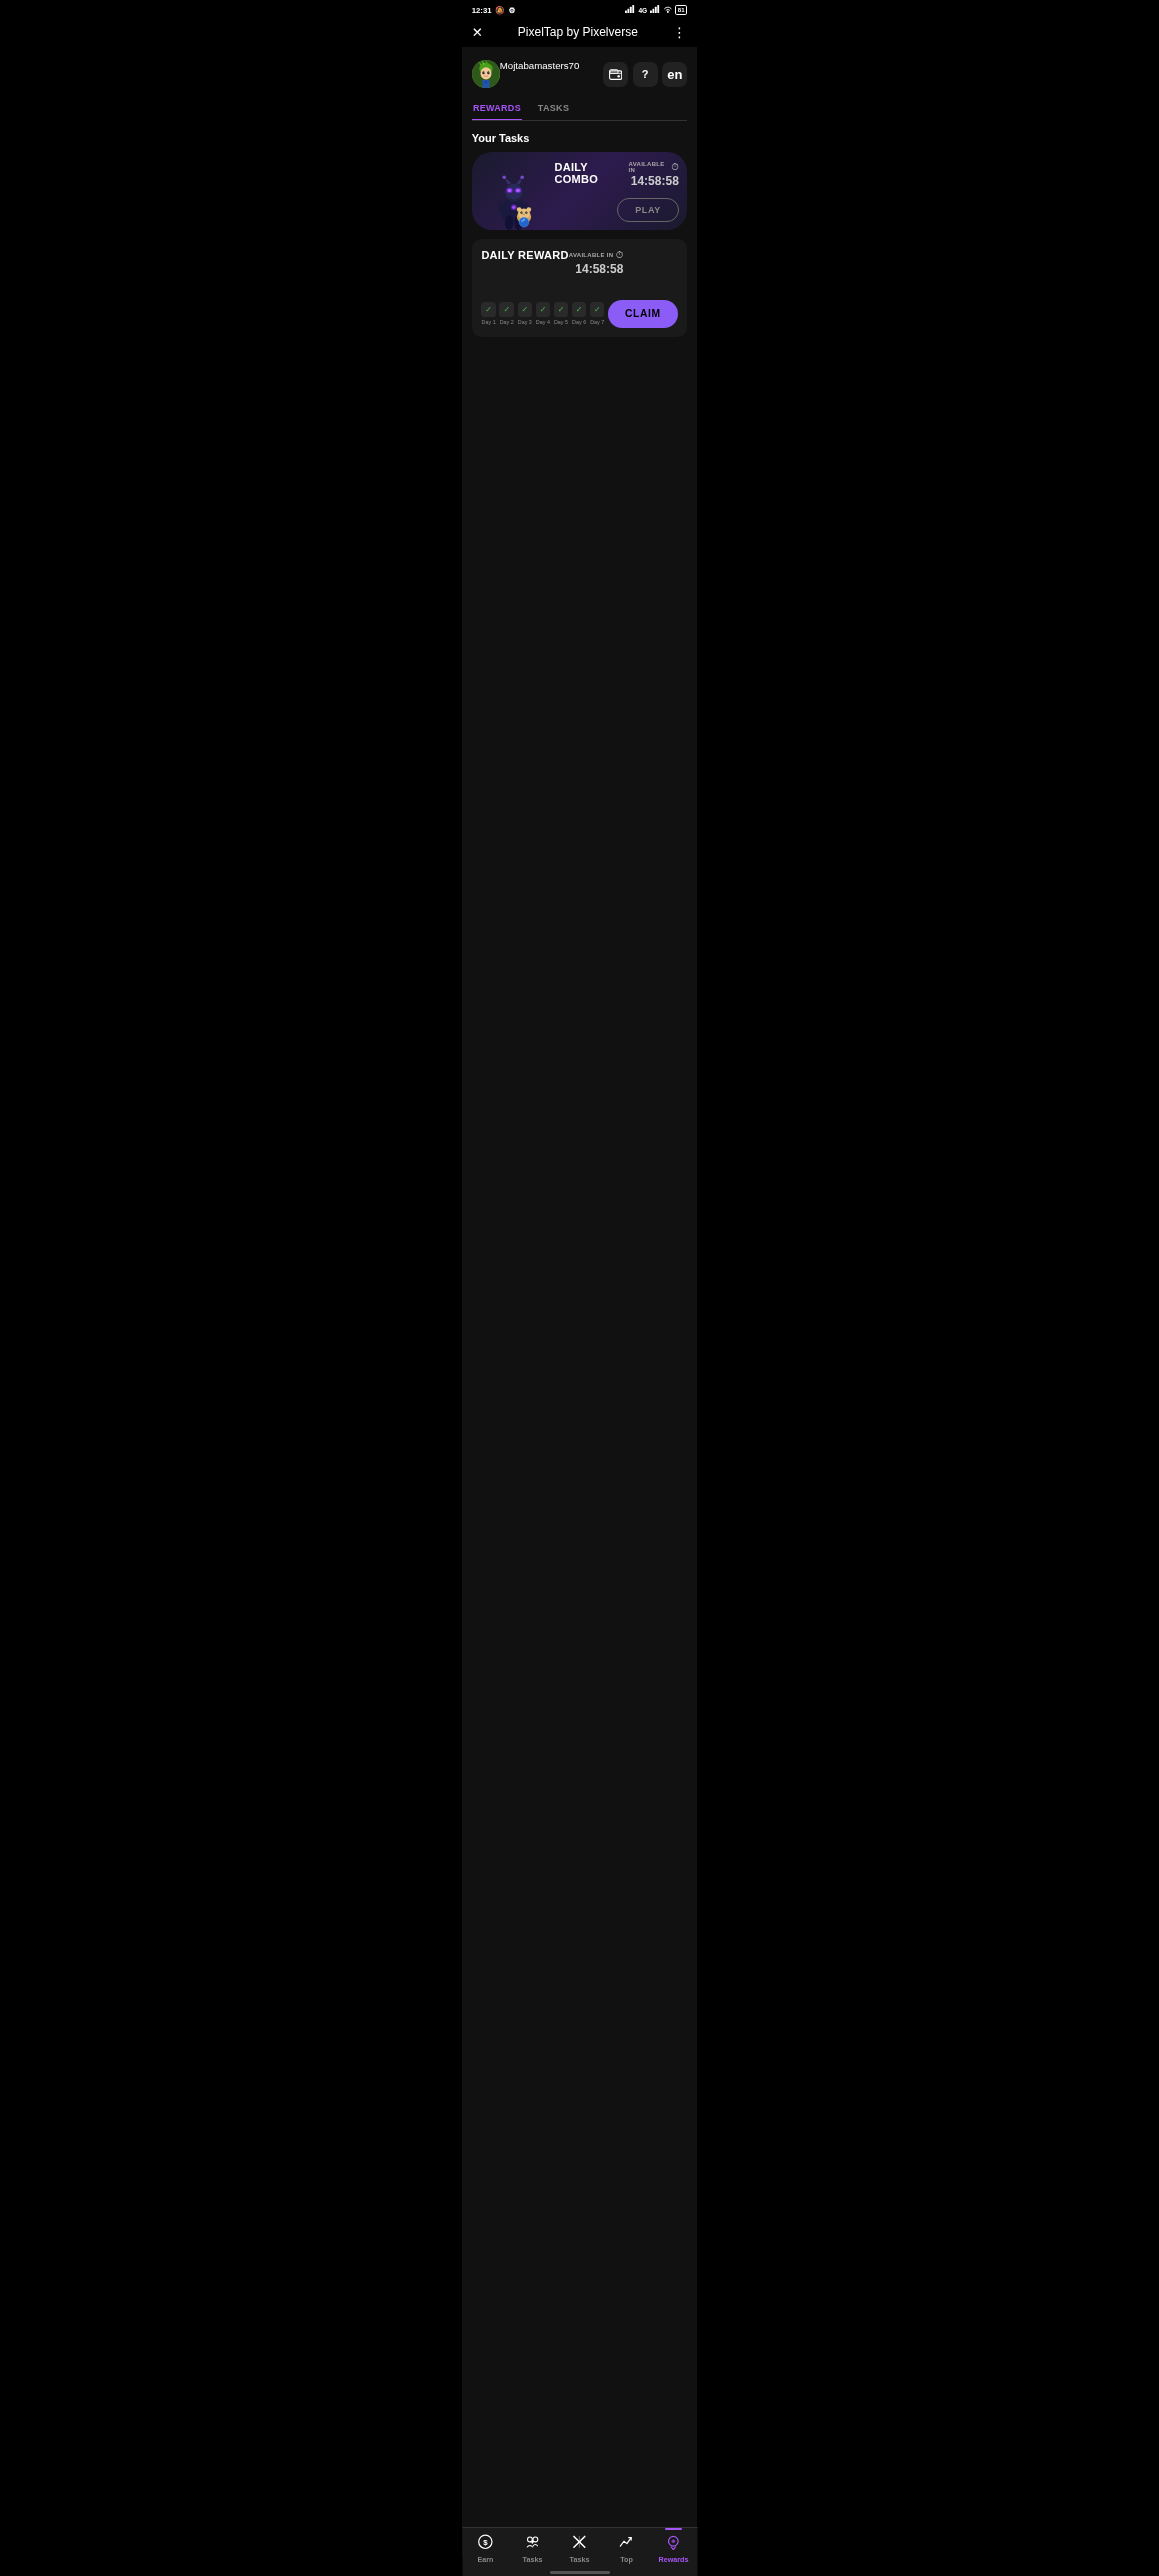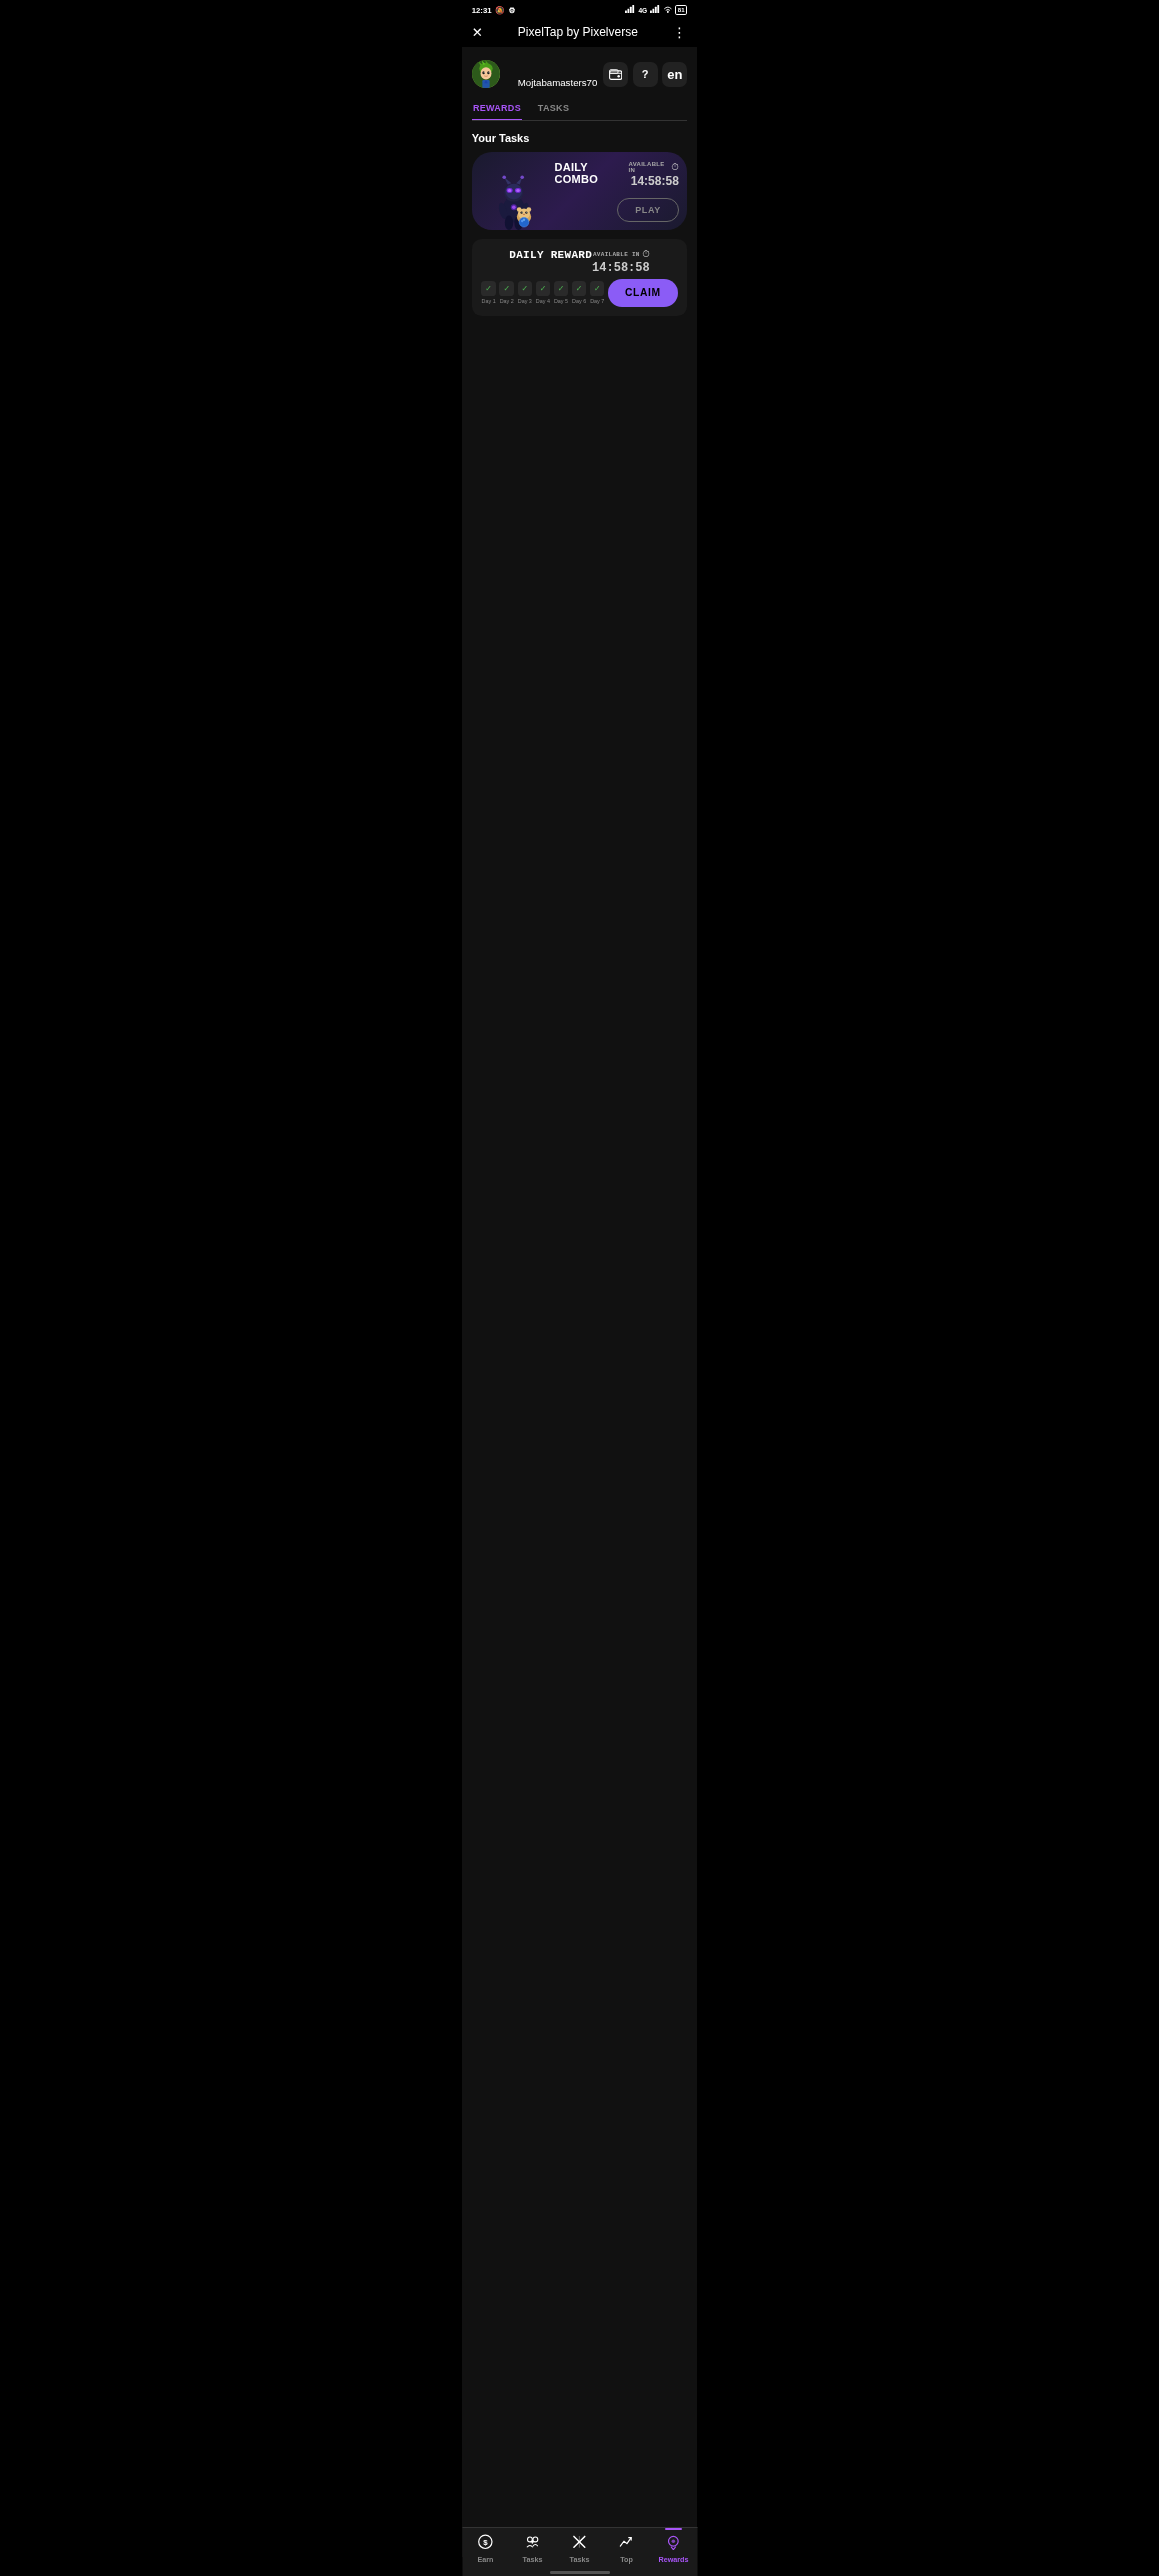--- a/index.html
+++ b/index.html
@@ -72,22 +72,22 @@
 
     
     .user-header {
       display: flex;
       align-items: center;
       justify-content: space-between;
       padding: 8.5px 0 9.7px;
     }
     .user-info {
       display: flex;
-      align-items: flex-end;
-      gap: 18px;
+      align-items: flex-start;
+      gap: 0;
     }
     .username {
       font-size: 9.7px;
       font-weight: 500;
       color: #fff;
     }
     .header-actions {
       display: flex;
       gap: 4.8px;
     }
@@ -221,24 +221,23 @@
 
     
     .daily-reward-card {
       background: #1a1a1a;
       border-radius: 9.7px;
       margin-bottom: 8.5px;
       padding: 9.7px;
     }
     .reward-header {
       display: flex;
-      justify-content: center;
+      justify-content: flex-start;
       align-items: flex-start;
-      margin-bottom: 4px;
-      font-family: Liberation Mono, monospace;
+      margin-bottom: 24px;
     }
     .reward-title {
       font-size: 11px;
       font-weight: 900;
       color: #fff;
       text-transform: uppercase;
       letter-spacing: 0.3px;
     }
     .reward-body {
       display: flex;

